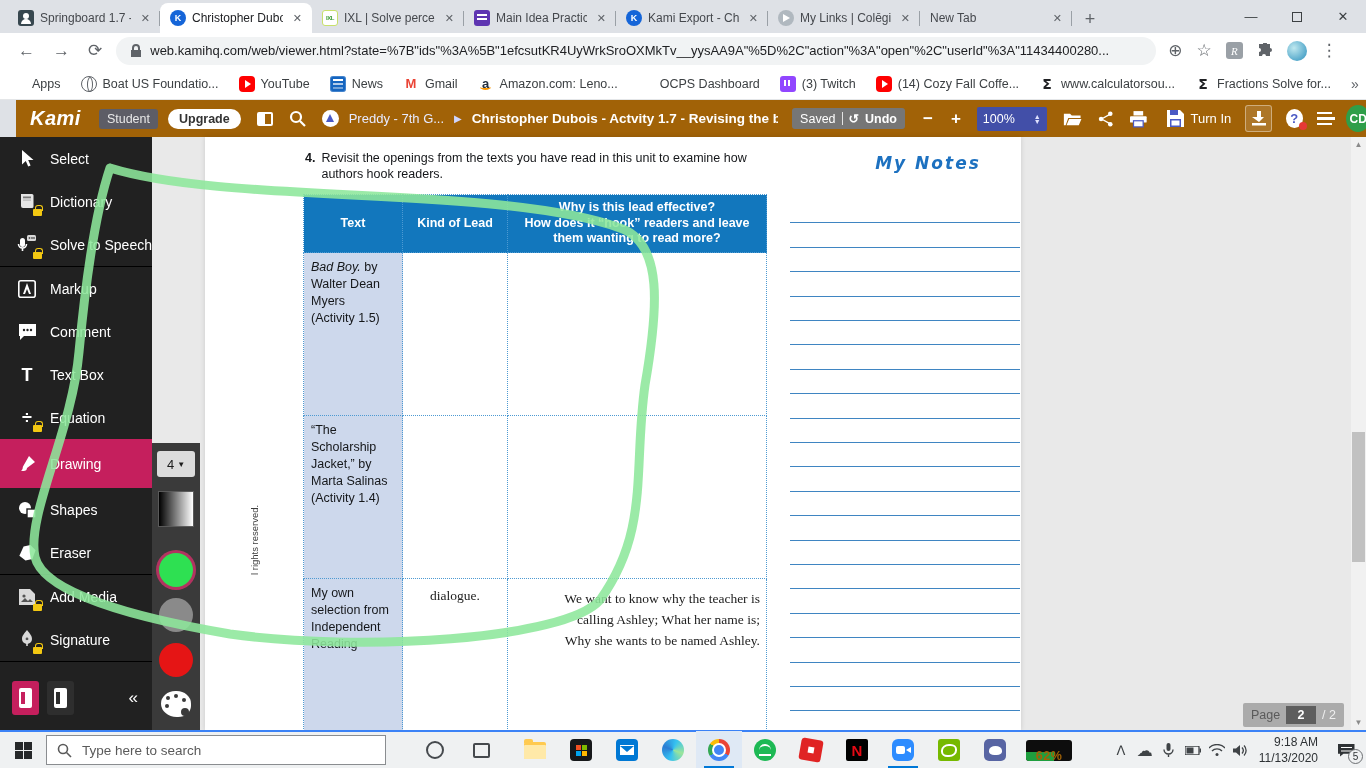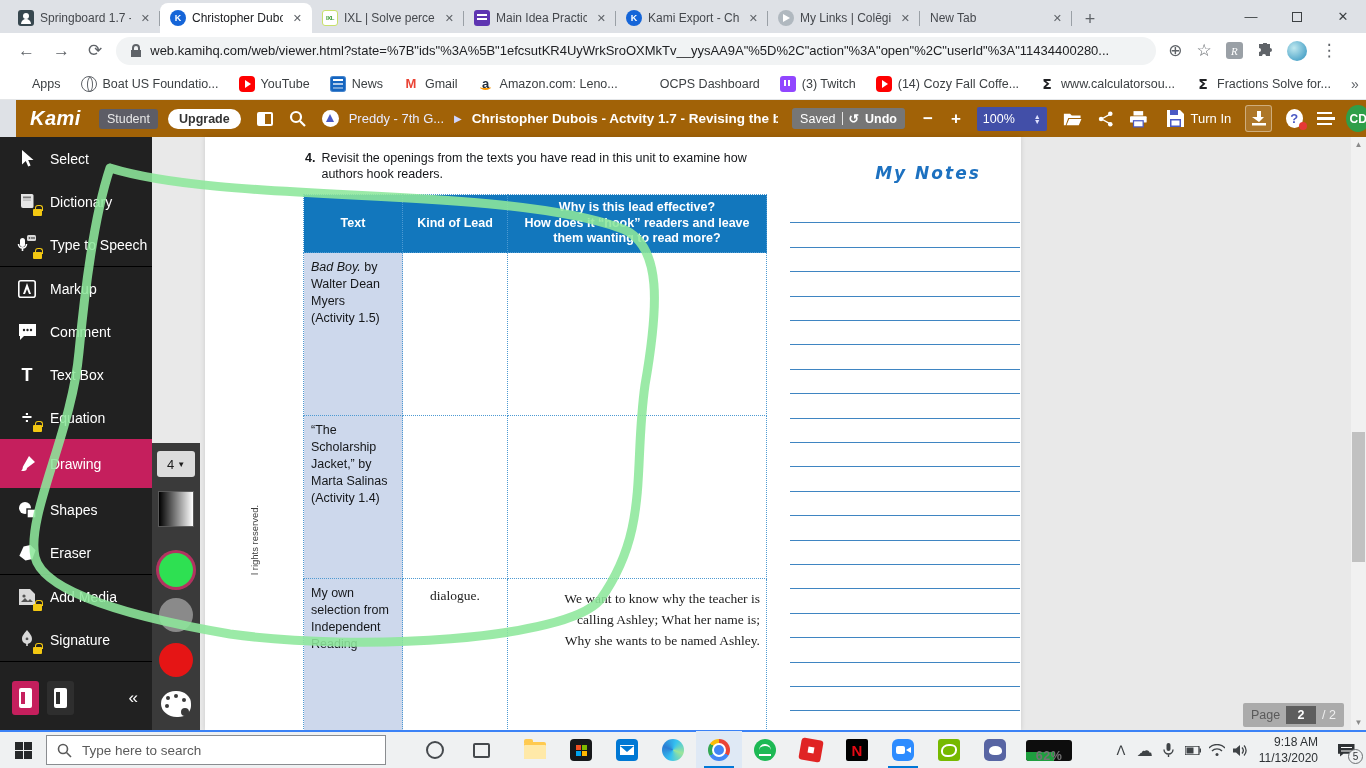--- a/index.html
+++ b/index.html
@@ -133,21 +133,21 @@
   #doc-table th { background:#1277bd; color:#fff; font-size:12.5px; font-weight:bold; text-align:center; vertical-align:middle; line-height:1.25; padding:4px 2px; }
   .col1 { width:99px; } .col2 { width:105px; } .col3 { width:259px; }
   .cell-title { background:#cdd8ec; font-size:12.5px; color:#15171a; padding:6px 5px 0 7px; line-height:1.35; white-space:pre-line; }
   .cell-answer { font-family:"Liberation Serif",serif; font-size:13.5px; color:#222; padding:10px 6px 0 6px;text-align:right; }
   .c2-answer { text-align:center; padding-top:9px; }
   .c3-answer { white-space:pre-line; line-height:1.55; padding-left:28px; }
   .hdr-2line { white-space:pre-line; }
   #margin-text { position:absolute; left:44px; top:438px; font-size:9.5px; color:#3d3d3d; transform:rotate(-90deg); transform-origin:left top; white-space:nowrap; }
 
   
-  #notes-title { position:absolute; left:648px; top:26px; width:150px; text-align:center; font-family:"DejaVu Sans",sans-serif; font-weight:bold; font-style:italic; font-size:17px; letter-spacing:2px; color:#1d71c0; }
+  #notes-title { position:absolute; left:648px; top:16px; width:150px; text-align:center; font-family:"DejaVu Sans",sans-serif; font-weight:bold; font-style:italic; font-size:17px; letter-spacing:2px; color:#1d71c0; }
   #notes-lines { position:absolute; left:585px; top:62px; width:230px; height:512px;
      background:repeating-linear-gradient(to bottom, transparent 0 23.4px, #3f85c2 23.4px 24.4px); }
 
   
   #annot { position:absolute; left:0; top:0; width:1151px; height:593px; pointer-events:none; }
 
   
   #scrollbar { position:absolute; right:0; top:0; width:15px; height:593px; background:#f1f1f1; }
   #scrollbar .arr { position:absolute; left:0; width:15px; height:15px; color:#8a8a8a; font-size:8px; display:flex; align-items:center; justify-content:center; }
   #sb-thumb { position:absolute; left:1px; top:295px; width:13px; height:130px; background:#c1c1c1; }
@@ -188,21 +188,21 @@
   .i-netflix { background:#000; color:#e50914; font-weight:bold; font-size:15px; border-radius:2px; }
   .i-zoom { background:#2d8cff; border-radius:6px; }
   .i-zoom::before { content:""; position:absolute; left:4px; top:7px; width:9px; height:8px; background:#fff; border-radius:2px; }
   .i-zoom::after { content:""; position:absolute; right:3px; top:8px; border-right:5px solid #fff; border-top:3px solid transparent; border-bottom:3px solid transparent; }
   .i-nvidia { background:#76b900; border-radius:3px; }
   .i-nvidia::before { content:""; width:12px; height:9px; border:2px solid #fff; border-radius:50% 40% 50% 40%; position:absolute; }
   .i-discord { background:#5865a3; border-radius:5px; }
   .i-discord::before { content:""; width:13px; height:9px; background:#fff; border-radius:50% 50% 40% 40%; position:absolute; }
   #battery-pill { width:46px; height:21px; background:#0d0d0d; border-radius:3px; position:relative; display:flex; align-items:center; justify-content:center; margin:0 8px; overflow:hidden; }
   #battery-pill .fill { position:absolute; left:0; top:0; bottom:0; width:60%; background:#1e9e3e; }
-  #battery-pill span { position:relative; color:#737373; font-size:12.5px; font-weight:bold; letter-spacing:0.5px;margin-top:12px; }
+  #battery-pill span { position:relative; color:#a16207; font-size:12.5px; font-weight:bold; letter-spacing:0.5px;margin-top:12px; }
   #tray { display:flex; align-items:center; margin-left:auto; gap:0; }
   .trayicon { width:24px; height:38px; display:flex; align-items:center; justify-content:center; color:#3f4346; font-size:13px; }
   #tb-clock { text-align:right; font-size:12px; color:#2e3235; line-height:1.35; margin:0 8px 0 6px; }
   #tb-notif { width:40px; height:38px; display:flex; align-items:center; justify-content:center; position:relative; }
   .notif-glyph { width:17px; height:13px; background:#2e3235; clip-path:polygon(0 0,100% 0,100% 78%,35% 78%,15% 100%,15% 78%,0 78%); position:relative; }
   .notif-glyph::before { content:""; position:absolute; left:3px; top:3px; width:11px; height:1.5px; background:#fff; box-shadow:0 3.5px 0 #fff; }
   #notif-badge { position:absolute; right:3px; bottom:5px; width:15px; height:15px; border:1px solid #6c6f72; border-radius:50%; background:#eff1f2; font-size:10px; color:#2e3235; display:flex; align-items:center; justify-content:center; }
 </style>
 </head>
 <body>
@@ -443,21 +443,21 @@
               <rect x="3" y="3" width="5" height="9" rx="2.5" fill="#fff"></rect>
               <path d="M1.5 9 a4 4 0 0 0 8 0" fill="none" stroke="#fff" stroke-width="1.6"></path>
               <line x1="5.5" y1="13" x2="5.5" y2="16" stroke="#fff" stroke-width="1.6"></line>
               <rect x="10" y="0" width="9" height="6" rx="1.5" fill="#d9d9d9"></rect>
               <circle cx="12.5" cy="3" r="0.9" fill="#555"></circle>
               <circle cx="15" cy="3" r="0.9" fill="#555"></circle>
               <circle cx="17" cy="3" r="0.9" fill="#555"></circle>
             </svg>
             <span class="lock"></span>
           </span>
-        <span>Type to Speech</span>
+        <span>Solve to Speech</span>
       </div>
       <div class="sdivider"></div>
       <div class="sitem">
         <span class="sicon">
             <svg width="18" height="18" viewBox="0 0 18 18">
               <rect x="0.8" y="0.8" width="16.4" height="16.4" rx="2" fill="none" stroke="#fff" stroke-width="1.6"></rect>
               <path d="M9 3 L13 14 H11 L9 9 L7 14 H5 Z" fill="#fff"></path>
             </svg>
           </span>
         <span>Markup</span>

